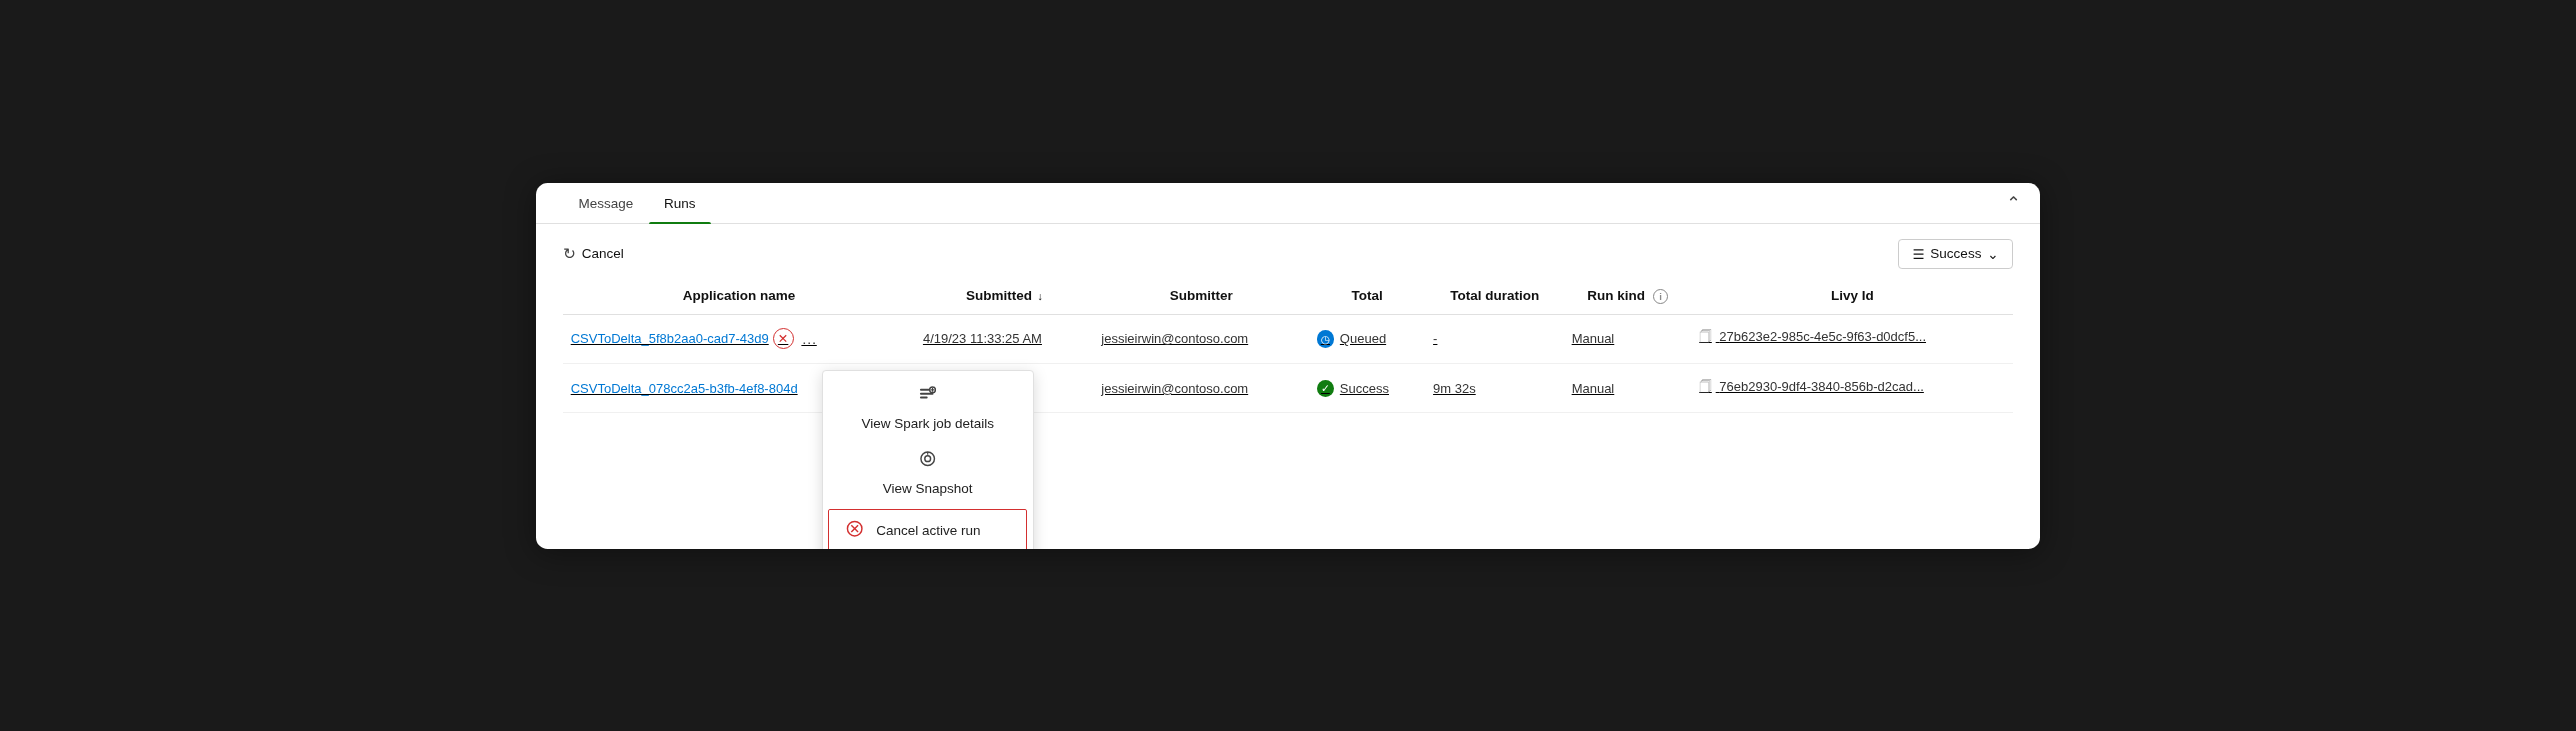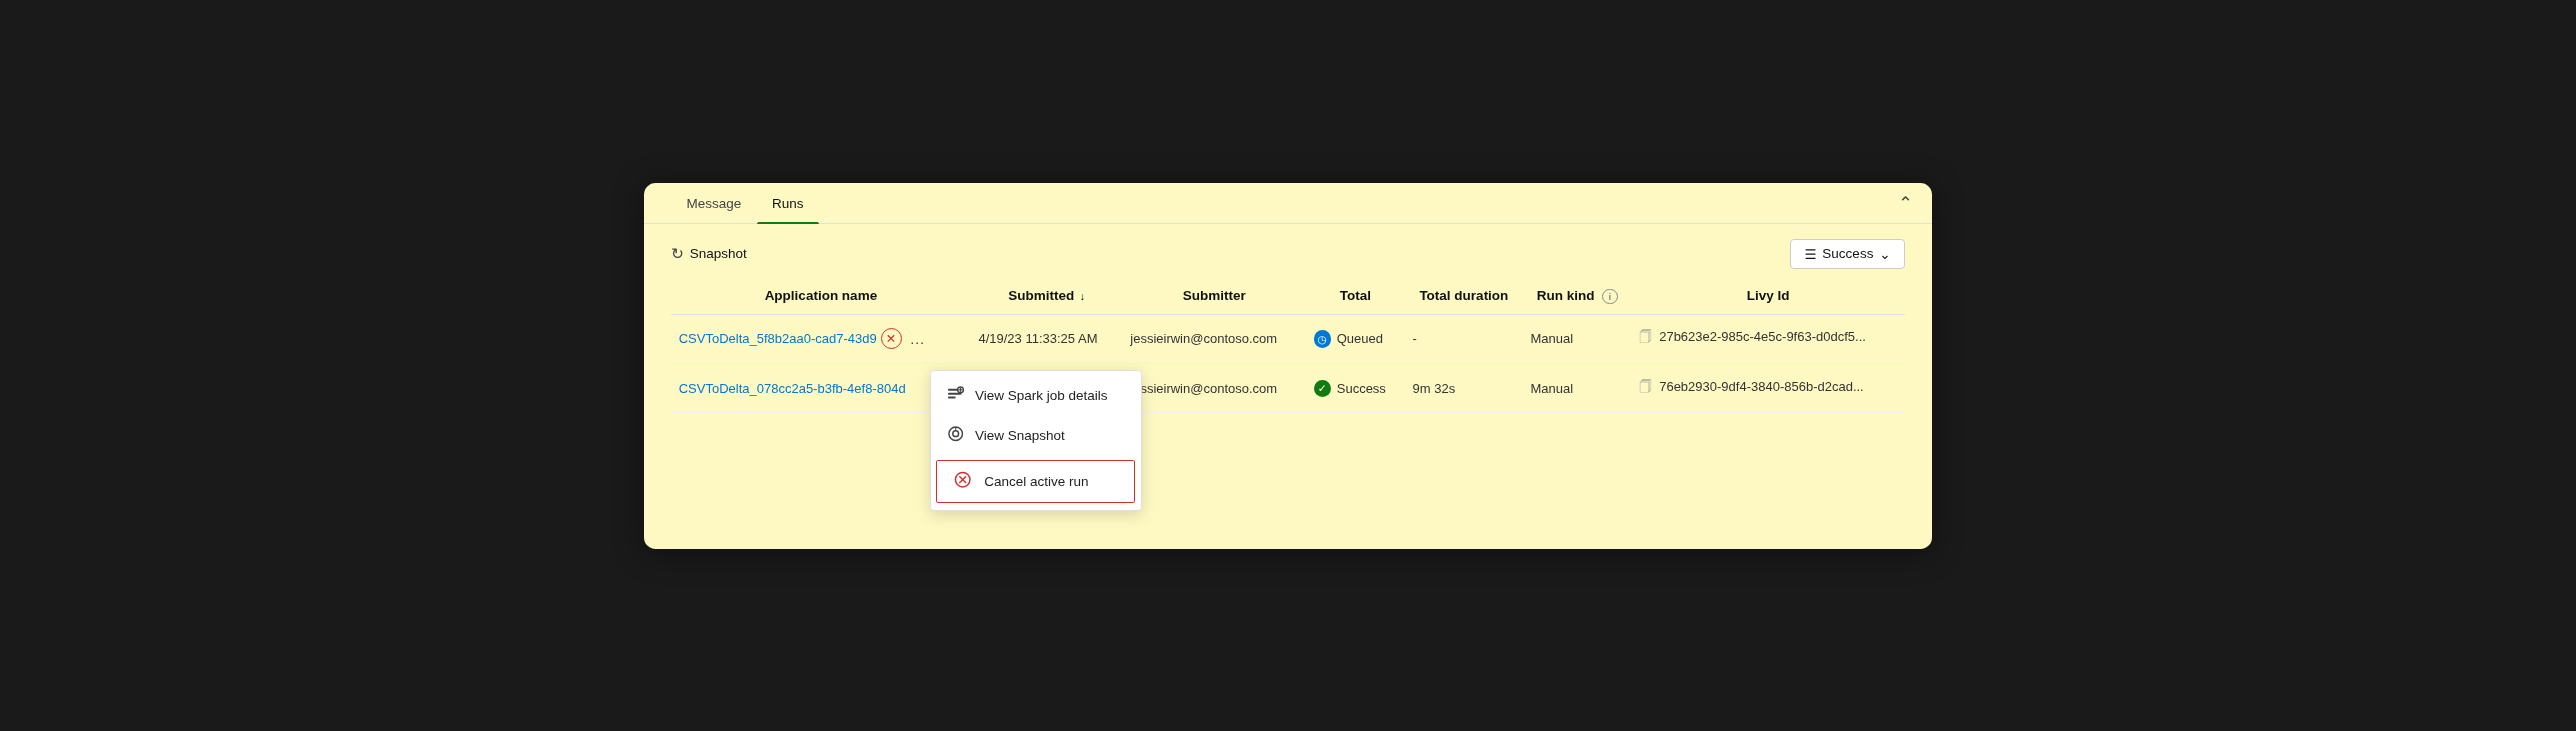--- a/index.html
+++ b/index.html
@@ -5,23 +5,23 @@
     * { box-sizing: border-box; margin: 0; padding: 0; }
     body {
       background: #1a1a1a;
       display: flex;
       align-items: center;
       justify-content: center;
       min-height: 100vh;
       font-family: 'Segoe UI', Arial, sans-serif;
     }
     .window {
-      background: #fef9c3;
+      background: #ffffff;
       border-radius: 11.6px;
-      width: 1288px;
+      width: 1504px;
       min-height: 366px;
       overflow: hidden;
       box-shadow: 0 3.9px 31px rgba(0,0,0,0.4);
       position: relative;
     }
     
     .tabs {
       display: flex;
       align-items: flex-end;
       padding: 0 27px;
@@ -104,20 +104,21 @@
     thead th {
       text-align: center;
       font-weight: 600;
       color: #111;
       padding: 9.6px 7.7px;
       border-bottom: 1px solid #e0e0e0;
       white-space: nowrap;
     }
     tbody tr {
       border-bottom: 1px solid #f0f0f0;
+      text-decoration: underline;
     }
     tbody td {
       padding: 13.5px 7.7px;
       vertical-align: middle;
       color: #333;
       font-size: 13px;
     }
     .app-name-link {
       color: #0078d4;
       text-decoration: none;
@@ -207,20 +208,21 @@
       padding: 3.9px 0;
     }
     .menu-item {
       display: flex;
       align-items: center;
       gap: 9.6px;
       padding: 9.6px 15.4px;
       font-size: 13.5px;
       color: #222;
       cursor: pointer;
+      flex-direction: column;
     }
     .menu-item-cancel {
       display: flex;
       align-items: center;
       gap: 12px;
       padding: 9.6px 15.4px;
       font-size: 13.5px;
       color: #222;
       cursor: pointer;
       border: 1.4px solid #d32f2f;
@@ -254,21 +256,21 @@
 
   <div class="tabs">
     <div class="tab">Message</div>
     <div class="tab active">Runs</div>
     <button class="collapse-btn">⌃</button>
   </div>
 
   <div class="toolbar">
     <button class="refresh-btn">
       <span class="refresh-icon">↻</span>
-      <span>Snapshot</span>
+      <span>Cancel</span>
     </button>
     <button class="filter-btn">
       <span>☰</span>
       <span>Success</span>
       <span>⌄</span>
     </button>
   </div>
 
   <div class="table-wrap">
     <table>

